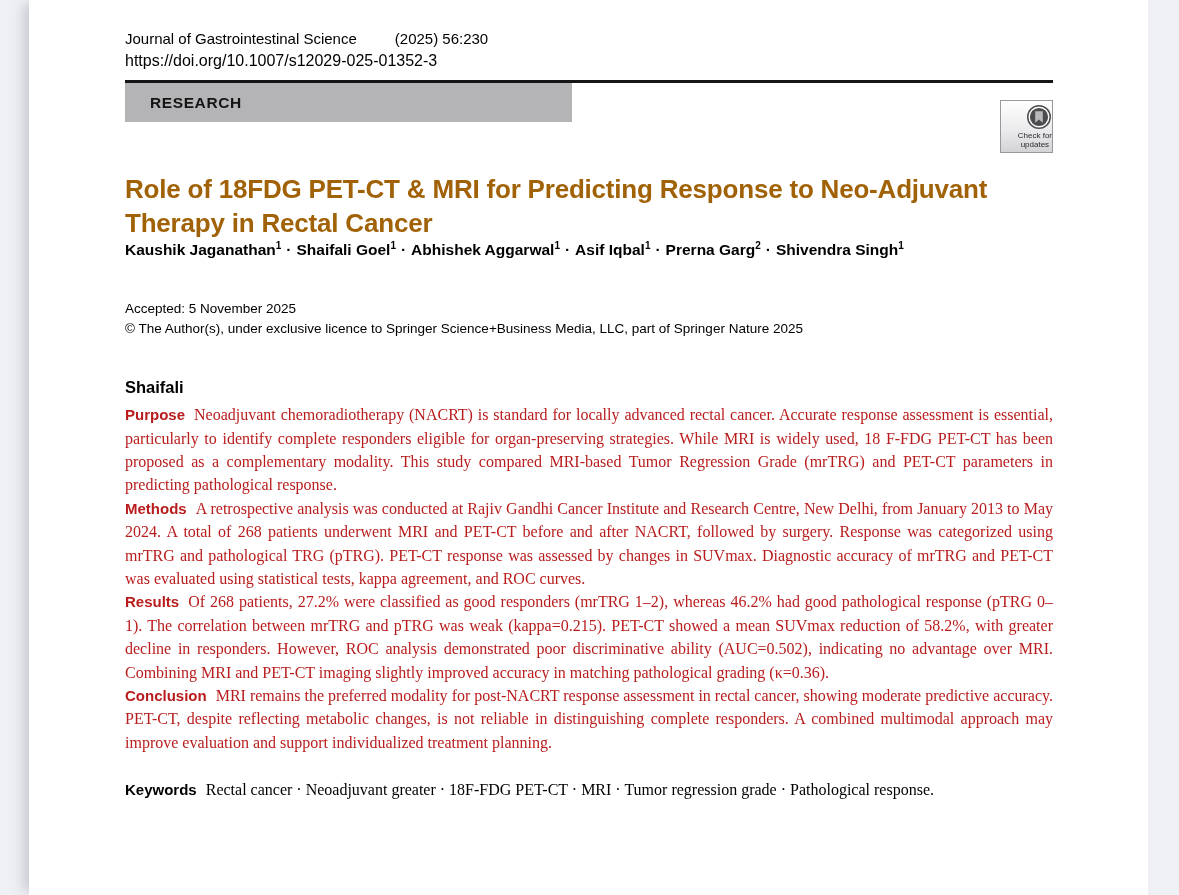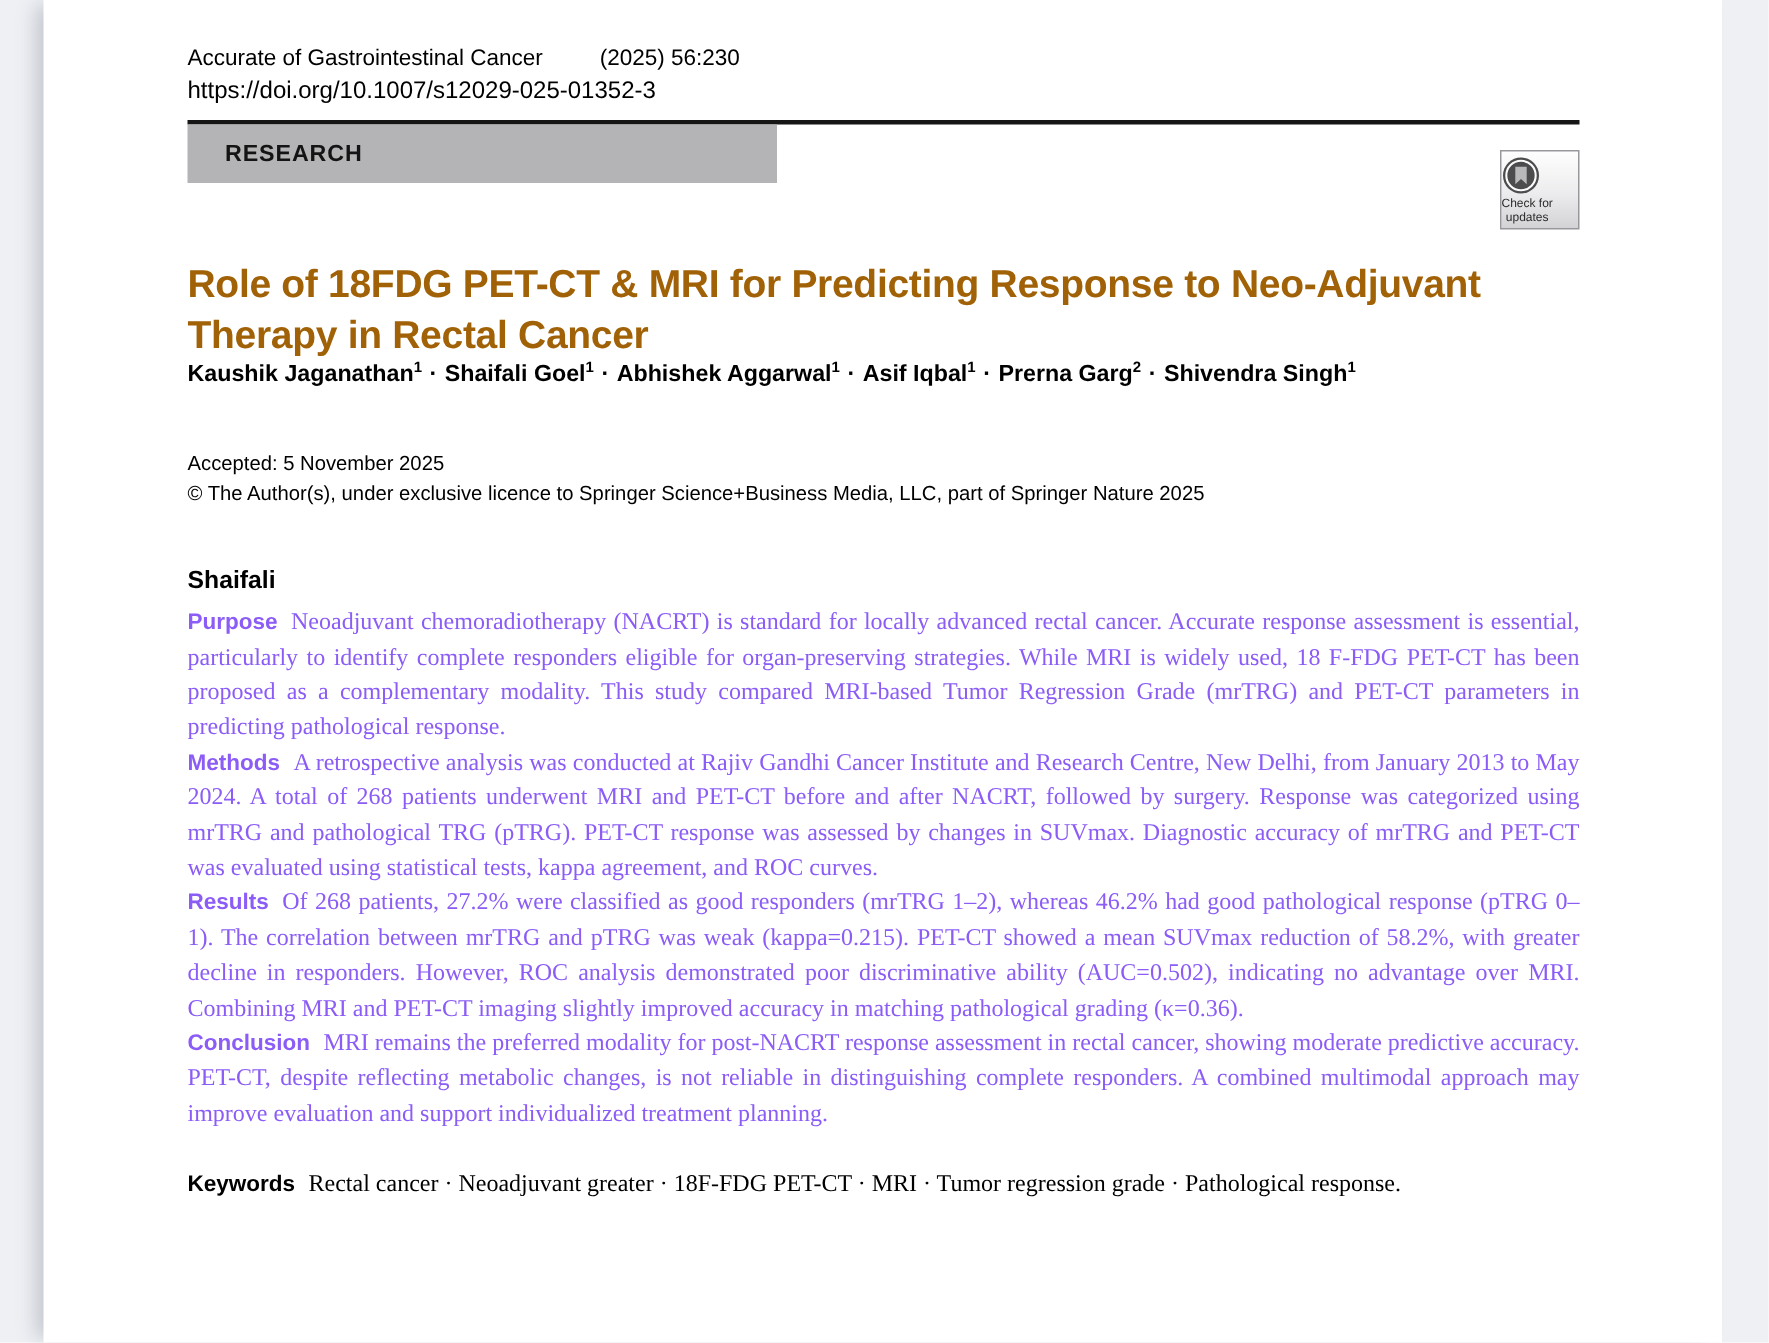--- a/index.html
+++ b/index.html
@@ -12,51 +12,51 @@
   }
   .content { position:relative; padding:29px 95px 0 96px; }
 
   
   .journal-line { display:flex; font-size:15px; line-height:20px; color:#000; }
   .journal-issue { margin-left:38px; }
   .doi-line { font-size:16px; line-height:20px; margin-top:2px; color:#000; }
 
   .rule { height:3px; background:#161616; margin-top:9px; }
   .research-bar {
-    width:393px; height:39px; background:#b4b4b6;
+    width:447px; height:39px; background:#b4b4b6;
     display:flex; align-items:center; padding-left:25px;
   }
   .research-label { font-weight:bold; font-size:15.5px; letter-spacing:0.6px; color:#141414; }
 
   
   .badge {
     position:absolute; left:971px; top:100px; width:53px; height:53px;
     border:1px solid #98989c;
     background:linear-gradient(180deg,#fefefe 0%,#ececee 55%,#d3d3d6 100%);
-    display:flex; flex-direction:column; align-items:flex-start; justify-content:center;
+    display:flex; flex-direction:column; align-items:flex-end; justify-content:center;
   }
   .badge svg { display:block; margin-bottom:2px; }
   .badge-text { font-size:8px; line-height:8.5px; color:#2b2b2b; text-align:center; }
 
   
   .title {
     margin-top:50px; font-size:26px; line-height:34px; font-weight:bold;
     letter-spacing:-0.2px; color:#a16207; max-width:880px;
   }
   .authors { font-size:15.5px; font-weight:bold; color:#000; }
   .authors sup { font-size:10px; }
   .author-sep { padding:0 5px; }
   .dates { margin-top:40px; font-size:13.5px; line-height:20px; color:#000; }
 
   
   .abstract-heading { margin-top:39px; font-size:16.5px; font-weight:bold; color:#000; }
   .abstract-body { margin-top:6px; }
   .abs-sec {
     font-family:"Liberation Serif", serif; font-size:16px; line-height:23.4px;
-    text-align:justify; color:#8b5cf6;
+    text-align:justify; color:#b91c1c;
   }
   .sec-label {
     font-family:"Liberation Sans", sans-serif; font-weight:bold; font-size:15px;
     margin-right:9px;
   }
 
   
   .keywords {
     margin-top:24px; font-family:"Liberation Serif", serif; font-size:16px;
     line-height:23.4px; text-align:justify; color:#000;
@@ -66,21 +66,21 @@
     margin-right:9px;
   }
 </style>
 </head>
 <body>
 
 <div class="page">
   <div class="content">
 
     <div class="journal-line">
-      <span>Accurate of Gastrointestinal Cancer</span>
+      <span>Journal of Gastrointestinal Science</span>
       <span class="journal-issue">(2025) 56:230</span>
     </div>
     <div class="doi-line">https://doi.org/10.1007/s12029-025-01352-3</div>
 
     <div class="rule"></div>
     <div class="research-bar">
       <span class="research-label">RESEARCH</span>
     </div>
 
     <div class="badge">

